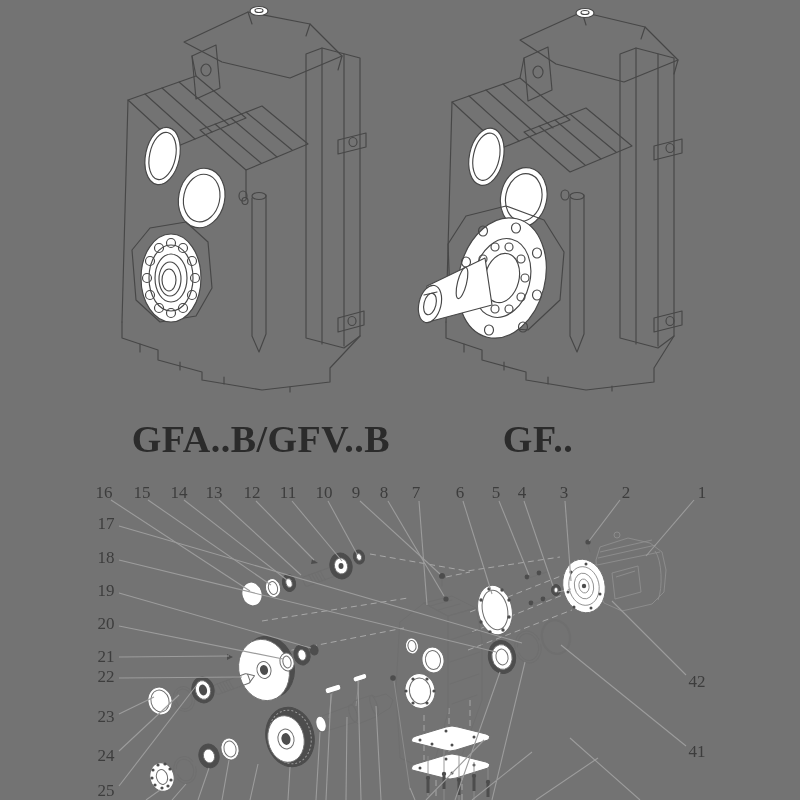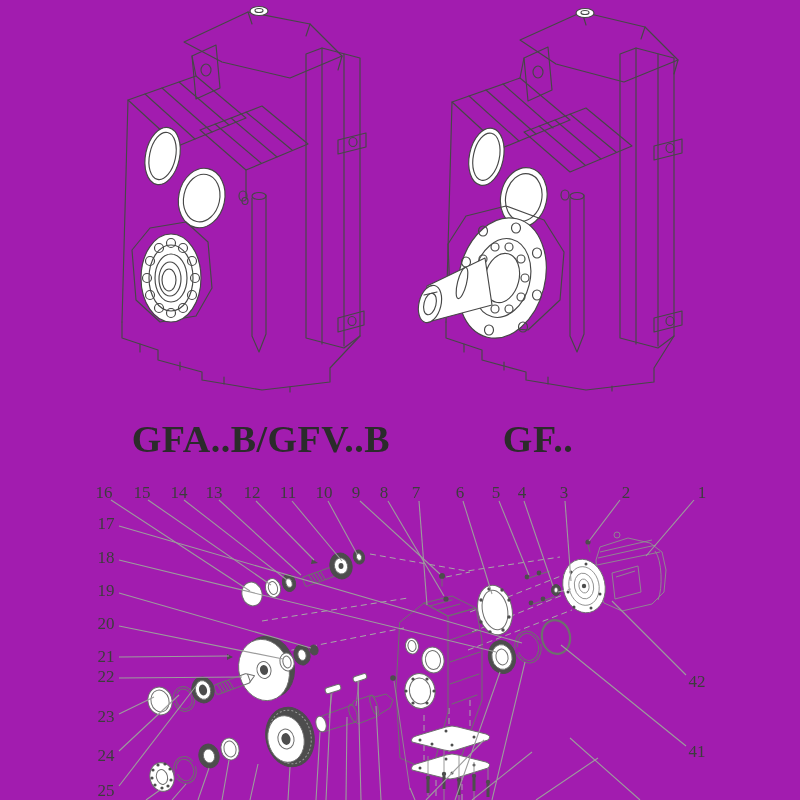--- a/index.html
+++ b/index.html
@@ -1,16 +1,16 @@
 <!DOCTYPE html>
 <html><head>
 <meta charset="utf-8">
 <style>
   html,body{margin:0;padding:0;background:#fff;}
-  .page{position:relative;width:800px;height:800px;background:#a21caf;overflow:hidden;
+  .page{position:relative;width:800px;height:800px;background:#737373;overflow:hidden;
         font-family:"Liberation Serif", serif;}
   svg{position:absolute;left:0;top:0;}
   
   .ln{fill:none;stroke:#474747;stroke-width:1.15;stroke-linejoin:round;stroke-linecap:round;}
   .lnw{fill:#ffffff;stroke:#474747;stroke-width:1.15;stroke-linejoin:round;}
   
   .pm{fill:none;stroke:#6f6f6f;stroke-width:1;stroke-linejoin:round;stroke-linecap:round;}
   .pmw{fill:#ffffff;stroke:#6f6f6f;stroke-width:1;}
   .dk{fill:#4d4d4d;stroke:none;}
   .dkw{fill:#4d4d4d;stroke:#4d4d4d;}

